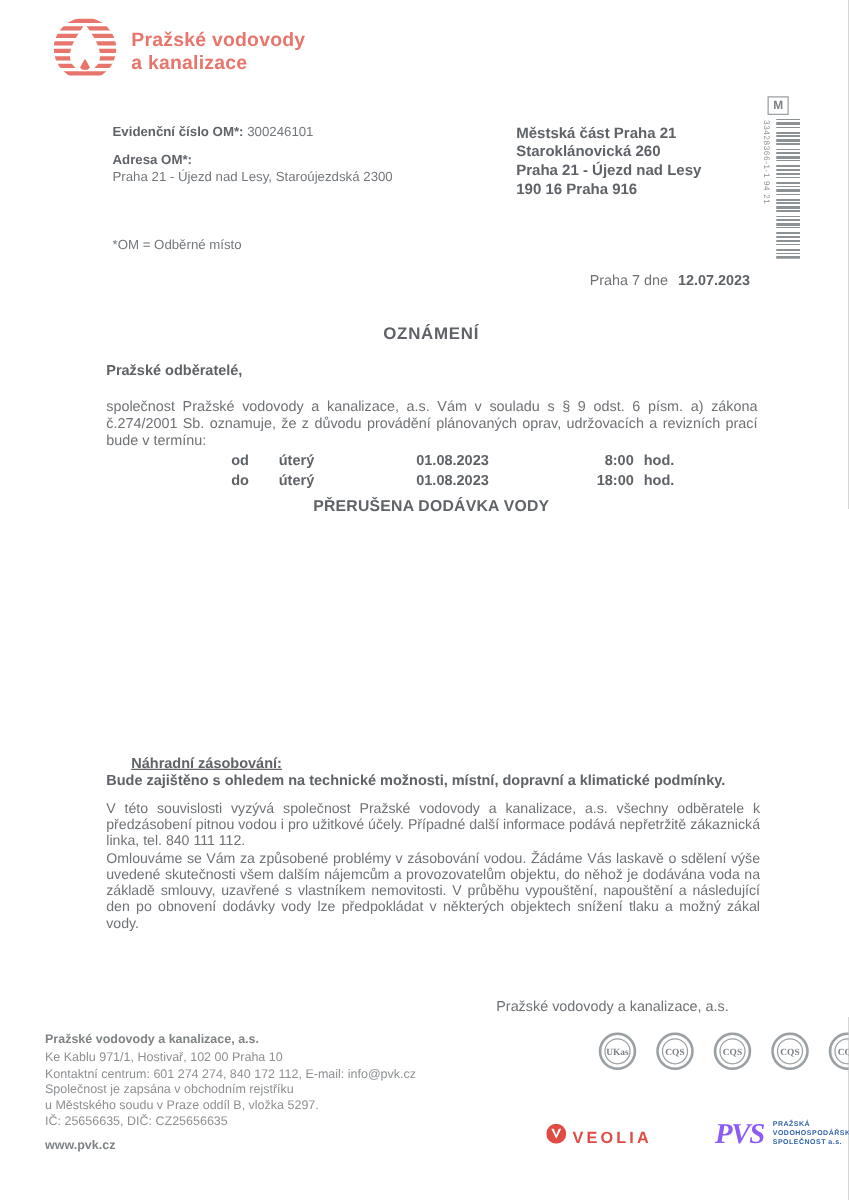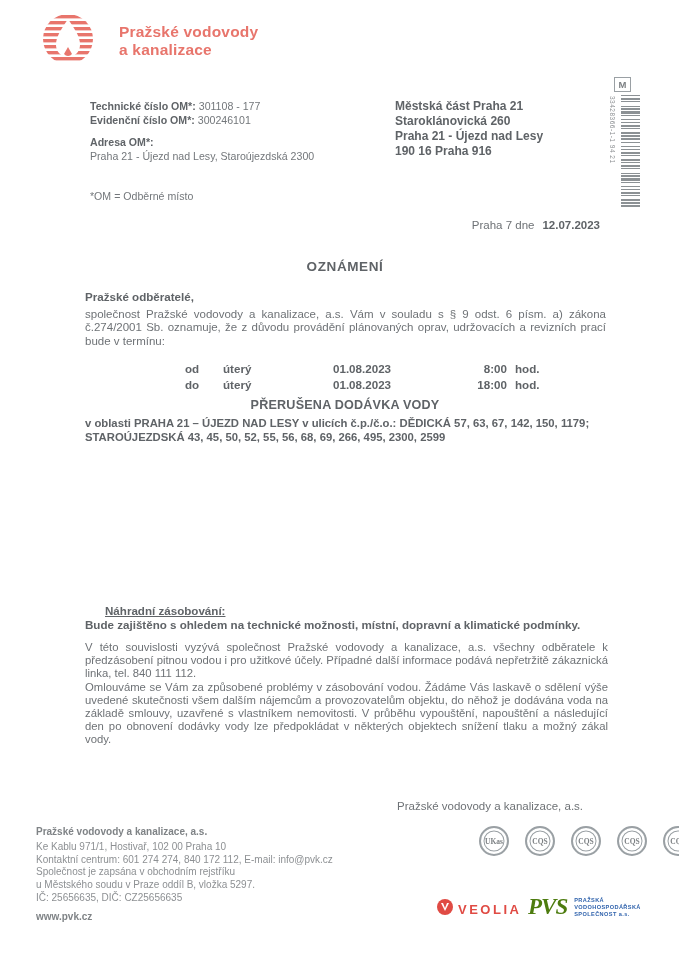--- a/index.html
+++ b/index.html
@@ -3,48 +3,48 @@
 <meta charset="utf-8">
 <style>
   html,body { margin:0; padding:0; background:#9a9a9a; }
   .page {
     position:relative; width:679px; height:960px; margin:0 auto;
     background:#ffffff; overflow:hidden;
     font-family:"Liberation Sans", sans-serif;
     color:#6e7276;
   }
   
-  .logo { position:absolute; left:42px; top:13px; display:flex; align-items:center; gap:25px; }
+  .logo { position:absolute; left:42px; top:13px; display:flex; align-items:center; gap:11px; }
   .logo-text { color:#e8756c; font-weight:bold; font-size:15.5px; line-height:18px; letter-spacing:.2px; }
   
   .meta { position:absolute; left:90px; top:99px; font-size:10.6px; line-height:14px; color:#73777b; }
   .meta b { color:#606468; }
   .meta .gap { height:8px; }
   .om-note { position:absolute; left:90px; top:190px; font-size:10.6px; color:#73777b; }
   
-  .recipient { position:absolute; left:395px; top:99px; font-weight:bold; font-size:12px; line-height:15px; color:#5f6367; }
+  .recipient { position:absolute; left:413px; top:99px; font-weight:bold; font-size:12px; line-height:15px; color:#5f6367; }
   
   .mbox { position:absolute; left:614px; top:77px; width:15px; height:13px; border:1px solid #9aa0a4;
           font-size:9.5px; font-weight:bold; text-align:center; line-height:13px; color:#7d8184; }
   .bars { position:absolute; left:621px; top:95px; width:19px; height:112px;
           background:
             repeating-linear-gradient(to bottom, rgba(120,126,130,.85) 0 1.4px, transparent 1.4px 3px,
               rgba(120,126,130,.85) 3px 5.2px, transparent 5.2px 6.4px,
               rgba(120,126,130,.85) 6.4px 7.4px, transparent 7.4px 10.6px,
               rgba(120,126,130,.85) 10.6px 12px, transparent 12px 13.4px); }
   .btext { position:absolute; left:609px; top:96px; height:112px; writing-mode:vertical-rl; text-orientation:sideways;
            font-size:6.5px; letter-spacing:.5px; color:#8d9093; }
   
   .dateline { position:absolute; right:79px; top:219px; font-size:11.5px; color:#6e7276; }
   .dateline .date { font-weight:bold; color:#5f6367; margin-left:8px; }
   
   .title { position:absolute; left:85px; top:259px; width:520px; text-align:center;
            font-weight:bold; font-size:13.5px; letter-spacing:.6px; color:#5f6367; }
   .salutation { position:absolute; left:85px; top:290px; font-weight:bold; font-size:11.6px; color:#5f6367; }
-  .intro { position:absolute; left:85px; top:308px; width:521px; font-size:11.5px; line-height:13.4px;
+  .intro { position:absolute; left:85px; top:320px; width:521px; font-size:11.5px; line-height:13.4px;
            text-align:justify; margin:0; }
   .schedule { position:absolute; left:185px; top:361px; font-weight:bold; font-size:11.6px; line-height:16px; color:#5f6367; }
   .srow { display:flex; }
   .c-prep { width:38px; }
   .c-day  { width:110px; }
   .c-date { width:122px; }
   .c-time { width:52px; text-align:right; }
   .c-unit { margin-left:8px; }
   .interruption { position:absolute; left:85px; top:398px; width:520px; text-align:center;
                   font-weight:bold; font-size:12.6px; letter-spacing:.2px; color:#5f6367; }
@@ -65,22 +65,22 @@
   .footer-left .company { font-weight:bold; color:#7f8386; margin-bottom:2px; }
   .footer-left .website { font-weight:bold; color:#7f8386; margin-top:6px; }
   .seals { position:absolute; left:479px; top:826px; display:flex; gap:16px; }
   .seal { width:26px; height:26px; border-radius:50%; border:2px solid #9aa0a4;
           box-shadow: inset 0 0 0 2.5px #ffffff, inset 0 0 0 3.5px #9aa0a4;
           display:flex; align-items:center; justify-content:center;
           font-family:"Liberation Serif", serif; font-size:7.5px; font-weight:bold; color:#7d8184; }
   .veolia { position:absolute; left:437px; top:899px; display:flex; align-items:center; gap:5px; }
   .veolia-text { color:#e04b44; font-weight:bold; font-size:13px; letter-spacing:2.5px; }
   .pvs { position:absolute; left:528px; top:894px; display:flex; align-items:center; gap:7px; }
-  .pvs-abbr { font-size:23px; font-weight:bold; font-style:italic; color:#4d7c0f; letter-spacing:-1px;
-              font-family:"Liberation Serif", serif; }
+  .pvs-abbr { font-size:23px; font-weight:bold; font-style:italic; color:#8b5cf6; letter-spacing:-1px;
+              font-family:"Liberation Serif", serif;margin-left:44px; }
   .pvs-lines { font-size:5.6px; font-weight:bold; color:#2f62ac; line-height:7px; letter-spacing:.4px; }
 </style>
 </head>
 <body>
 
 <div class="page">
 
   <div class="logo">
     <span>
       <svg width="52" height="52" viewBox="0 0 52 52">
@@ -104,24 +104,20 @@
       </svg>
     </span>
     <div class="logo-text">
       <div>Pražské vodovody</div>
       <div>a kanalizace</div>
     </div>
   </div>
 
   <div class="meta">
     <div>
-      <b>Technické číslo OM*:</b>
-      <span>301108 - 177</span>
-    </div>
-    <div>
       <b>Evidenční číslo OM*:</b>
       <span>300246101</span>
     </div>
     <div class="gap"></div>
     <div>
       <b>Adresa OM*:</b>
     </div>
     <div>Praha 21 - Újezd nad Lesy, Staroújezdská 2300</div>
   </div>
   <div class="om-note">*OM = Odběrné místo</div>
@@ -156,21 +152,20 @@
     <div class="srow">
       <span class="c-prep">do</span>
       <span class="c-day">úterý</span>
       <span class="c-date">01.08.2023</span>
       <span class="c-time">18:00</span>
       <span class="c-unit">hod.</span>
     </div>
   </div>
 
   <div class="interruption">PŘERUŠENA DODÁVKA VODY</div>
-  <p class="area">v oblasti PRAHA 21 – ÚJEZD NAD LESY v ulicích č.p./č.o.: DĚDICKÁ 57, 63, 67, 142, 150, 1179; STAROÚJEZDSKÁ 43, 45, 50, 52, 55, 56, 68, 69, 266, 495, 2300, 2599</p>
 
   <div class="sub-heading">Náhradní zásobování:</div>
   <div class="sub-text">Bude zajištěno s ohledem na technické možnosti, místní, dopravní a klimatické podmínky.</div>
 
   <div class="bodytext">
     <p>V této souvislosti vyzývá společnost Pražské vodovody a kanalizace, a.s. všechny odběratele k předzásobení pitnou vodou i pro užitkové účely. Případné další informace podává nepřetržitě zákaznická linka, tel. 840 111 112.</p>
     <p>Omlouváme se Vám za způsobené problémy v zásobování vodou. Žádáme Vás laskavě o sdělení výše uvedené skutečnosti všem dalším nájemcům a provozovatelům objektu, do něhož je dodávána voda na základě smlouvy, uzavřené s vlastníkem nemovitosti. V průběhu vypouštění, napouštění a následující den po obnovení dodávky vody lze předpokládat v některých objektech snížení tlaku a možný zákal vody.</p>
   </div>
 
 

